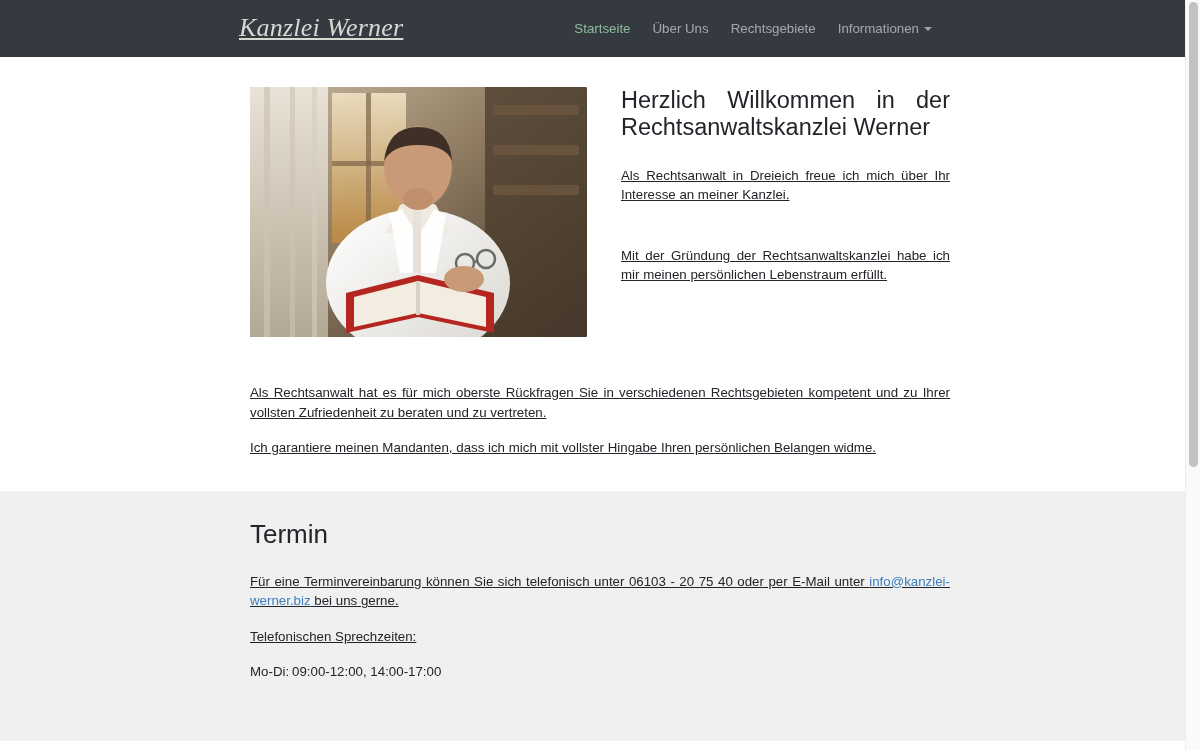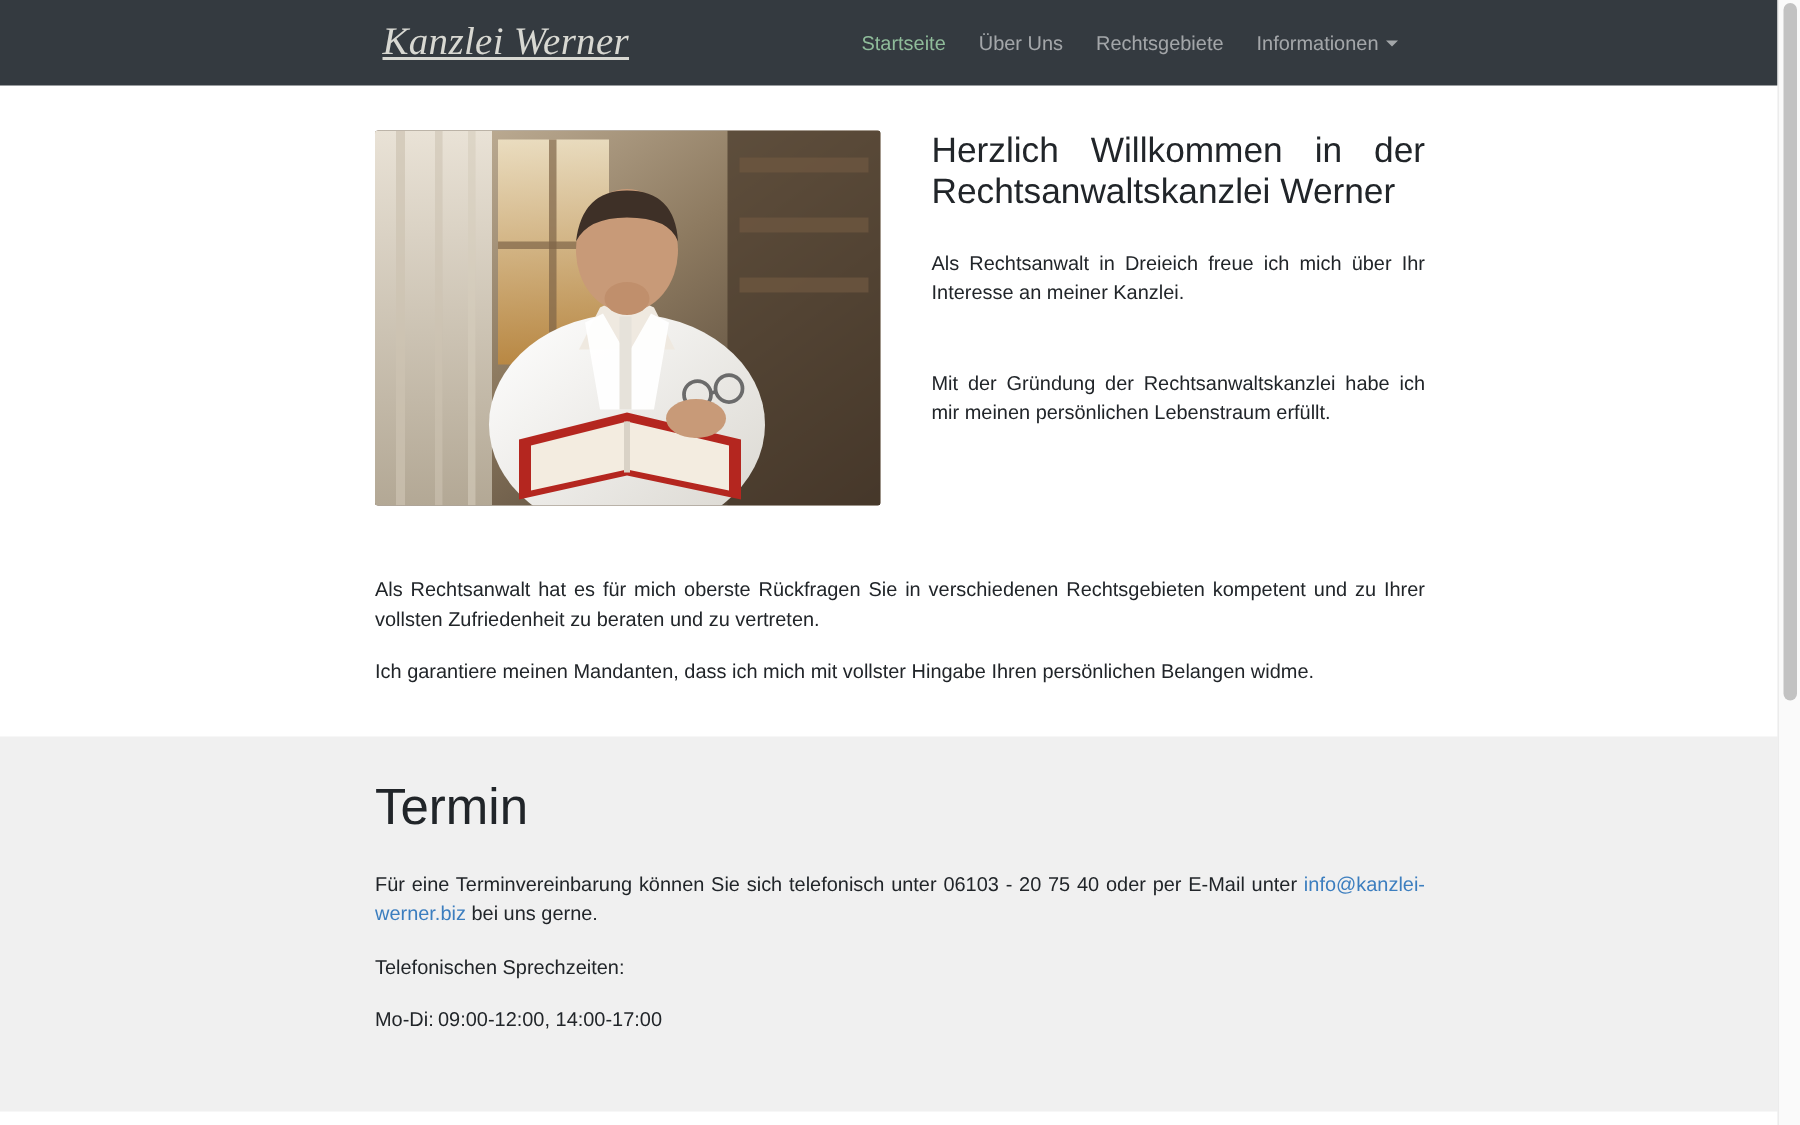--- a/index.html
+++ b/index.html
@@ -21,21 +21,21 @@
   .navbar {
     height: 57px;
     background: #343a40;
     display: flex;
     align-items: center;
     padding: 0 0 0 0;
     position: relative;
   }
   .brand {
     position: absolute;
-    left: 255px;
+    left: 239px;
     top: 13px;
     font-family: "Liberation Serif", serif;
     font-style: italic;
     font-size: 26px;
     color: #d8d8d2;
     letter-spacing: .2px;
     white-space: nowrap;
   }
   .nav-links {
     position: absolute;
@@ -104,39 +104,40 @@
     color: #212529;
     text-align: justify;
     text-align-last: left;
   }
   .para {
     font-size: 13.3px;
     line-height: 1.47;
     margin: 16px 0 16px 0;
     text-align: justify;
     color: #212529;
+    text-decoration: underline;
   }
   .para.last { margin-bottom: 0; }
   .gap-top { margin-top: 41px; }
 
   .body-block {
     margin-top: 46px;
   }
   .body-block .para { margin-bottom: 0; }
   .body-block .para + .para { margin-top: 16px; }
 
   
   .section-grey {
     background: #f0f0f0;
     margin-top: 33px;
     padding: 28px 0 0 0;
     min-height: 250px;
   }
   h2.section-title {
-    font-size: 34px;
+    font-size: 26px;
     font-weight: 400;
     margin: 0 0 22px 0;
     color: #212529;
   }
   .link { color: #3c7ebf; text-decoration: none; }
   .hours {
     font-size: 13.3px;
     line-height: 1.52;
     margin-top: 16px;
   }

